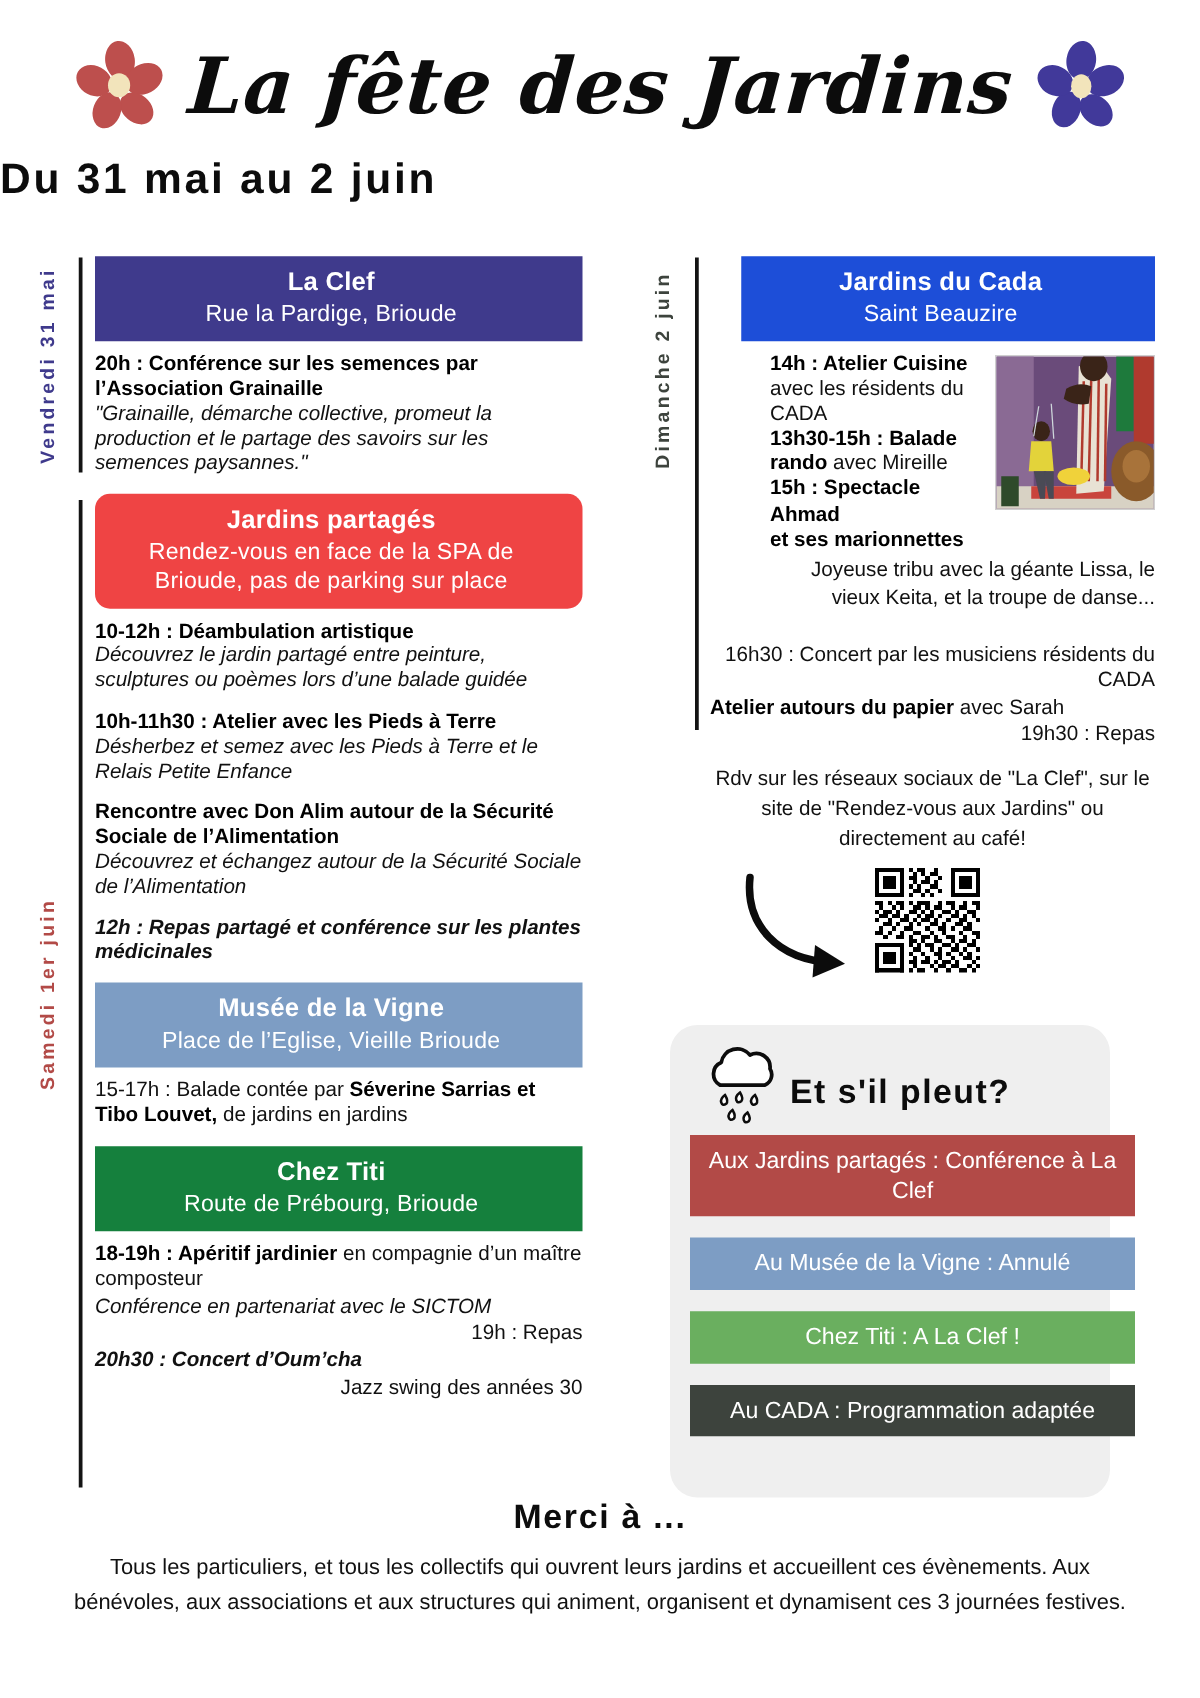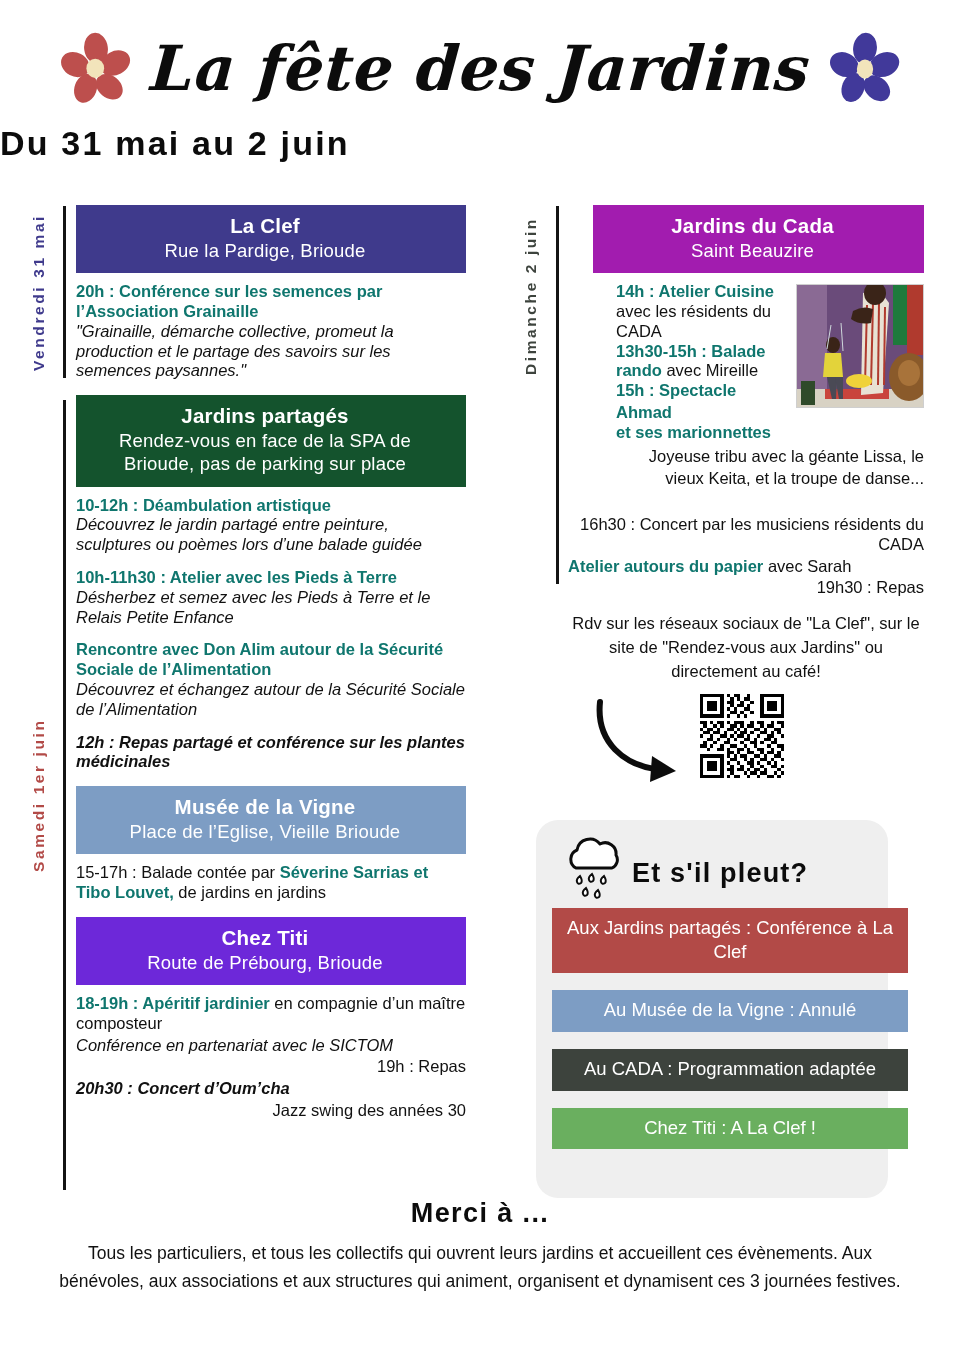--- a/index.html
+++ b/index.html
@@ -92,21 +92,21 @@
     display: block;
     font-size: 18.5px;
     font-weight: 400;
     letter-spacing: 0.2px;
   }
 
   
   .events { margin: 9px 0 14px 0; }
   .ev { margin-bottom: 13px; line-height: 1.2; }
   .ev:last-child { margin-bottom: 0; }
-  .ev .hl { font-size: 16.5px; font-weight: 700; color: #0f766e; display: block; }
+  .ev .hl { font-size: 16.5px; font-weight: 700; color: #000000; display: block; }
   .ev .hl-it { font-size: 16.5px; font-weight: 700; font-style: italic; color: #111; display: block; }
   .ev .norm { font-size: 16.5px; font-weight: 400; color: #111; }
   .ev .desc { font-size: 16.5px; font-style: italic; color: #111; display: block; }
   .ev .plain { font-size: 16.5px; color: #111; display: block; text-align: right; }
   .tight .ev { margin-bottom: 2px; }
 
   
   .cada-photo {
     float: right;
     width: 128px; height: 124px;
@@ -228,21 +228,21 @@
       <span class="vname">La Clef</span>
       <span class="vaddr">Rue la Pardige, Brioude</span>
     </div>
     <div class="events">
       <div class="ev">
         <span class="hl">20h : Conférence sur les semences par l’Association Grainaille</span>
         <span class="desc">"Grainaille, démarche collective, promeut la production et le partage des savoirs sur les semences paysannes."</span>
       </div>
     </div>
 
-    <div class="venue" style="background:#14532d;">
+    <div class="venue" style="background:#ef4444;border-radius:12px;">
       <span class="vname">Jardins partagés</span>
       <span class="vaddr">Rendez-vous en face de la SPA de Brioude, pas de parking sur place</span>
     </div>
     <div class="events">
       <div class="ev">
         <span class="hl">10-12h : Déambulation artistique</span>
         <span class="desc">Découvrez le jardin partagé entre peinture, sculptures ou poèmes lors d’une balade guidée</span>
       </div>
       <div class="ev">
         <span class="hl">10h-11h30 : Atelier avec les Pieds à Terre</span>
@@ -260,21 +260,21 @@
     <div class="venue" style="background:#7d9dc4;">
       <span class="vname">Musée de la Vigne</span>
       <span class="vaddr">Place de l’Eglise, Vieille Brioude</span>
     </div>
     <div class="events">
       <div class="ev">
         <span class="norm">15-17h : Balade contée par </span><span class="hl" style="display:inline;">Séverine Sarrias et Tibo Louvet,</span><span class="norm"> de jardins en jardins</span>
       </div>
     </div>
 
-    <div class="venue" style="background:#6d28d9;">
+    <div class="venue" style="background:#15803d;">
       <span class="vname">Chez Titi</span>
       <span class="vaddr">Route de Prébourg, Brioude</span>
     </div>
     <div class="events tight">
       <div class="ev">
         <span class="hl" style="display:inline;">18-19h : Apéritif jardinier</span><span class="norm"> en compagnie d’un maître composteur</span>
       </div>
       <div class="ev">
         <span class="desc">Conférence en partenariat avec le SICTOM</span>
       </div>
@@ -285,21 +285,21 @@
         <span class="hl-it">20h30 : Concert d’Oum’cha</span>
       </div>
       <div class="ev">
         <span class="plain">Jazz swing des années 30</span>
       </div>
     </div>
   </div>
 
   <div class="col-right">
 
-    <div class="venue" style="background:#a21caf;margin-left:25px;">
+    <div class="venue" style="background:#1d4ed8;margin-left:25px;">
       <span class="vname">Jardins du Cada</span>
       <span class="vaddr">Saint Beauzire</span>
     </div>
 
     <div class="events" style="margin-bottom:8px;margin-left:48px;">
 
       <div class="cada-photo">
         <svg viewBox="0 0 128 124" width="128" height="124">
           <rect x="0" y="0" width="128" height="124" fill="#6a4b7a"></rect>
           <rect x="0" y="0" width="30" height="124" fill="#8a6a94"></rect>
@@ -553,21 +553,21 @@
         <path d="M42 40 q3 5 1 7 q-3 2 -4 -1 q-1 -3 3 -6 z" fill="#ffffff" stroke="#0c0c0c" stroke-width="2"></path>
         <path d="M24 52 q3 5 1 7 q-3 2 -4 -1 q-1 -3 3 -6 z" fill="#ffffff" stroke="#0c0c0c" stroke-width="2"></path>
         <path d="M36 54 q3 5 1 7 q-3 2 -4 -1 q-1 -3 3 -6 z" fill="#ffffff" stroke="#0c0c0c" stroke-width="2"></path>
       </svg>
       <div class="rain-title">Et s'il pleut?</div>
     </div>
 
     <div class="rain-items">
       <div class="rainbar" style="background:#b24a47;">Aux Jardins partagés : Conférence à La Clef</div>
       <div class="rainbar" style="background:#7d9dc4;">Au Musée de la Vigne : Annulé</div>
+      <div class="rainbar" style="background:#6aaf5f;">Chez Titi : A La Clef !</div>
       <div class="rainbar" style="background:#3d433d;">Au CADA : Programmation adaptée</div>
-      <div class="rainbar" style="background:#6aaf5f;">Chez Titi : A La Clef !</div>
     </div>
   </div>
 
   <div class="merci-h">Merci à ...</div>
   <div class="merci-p">Tous les particuliers, et tous les collectifs qui ouvrent leurs jardins et accueillent ces évènements. Aux bénévoles, aux associations et aux structures qui animent, organisent et dynamisent ces 3 journées festives.</div>
 
 </div>
 
 </body></html>

